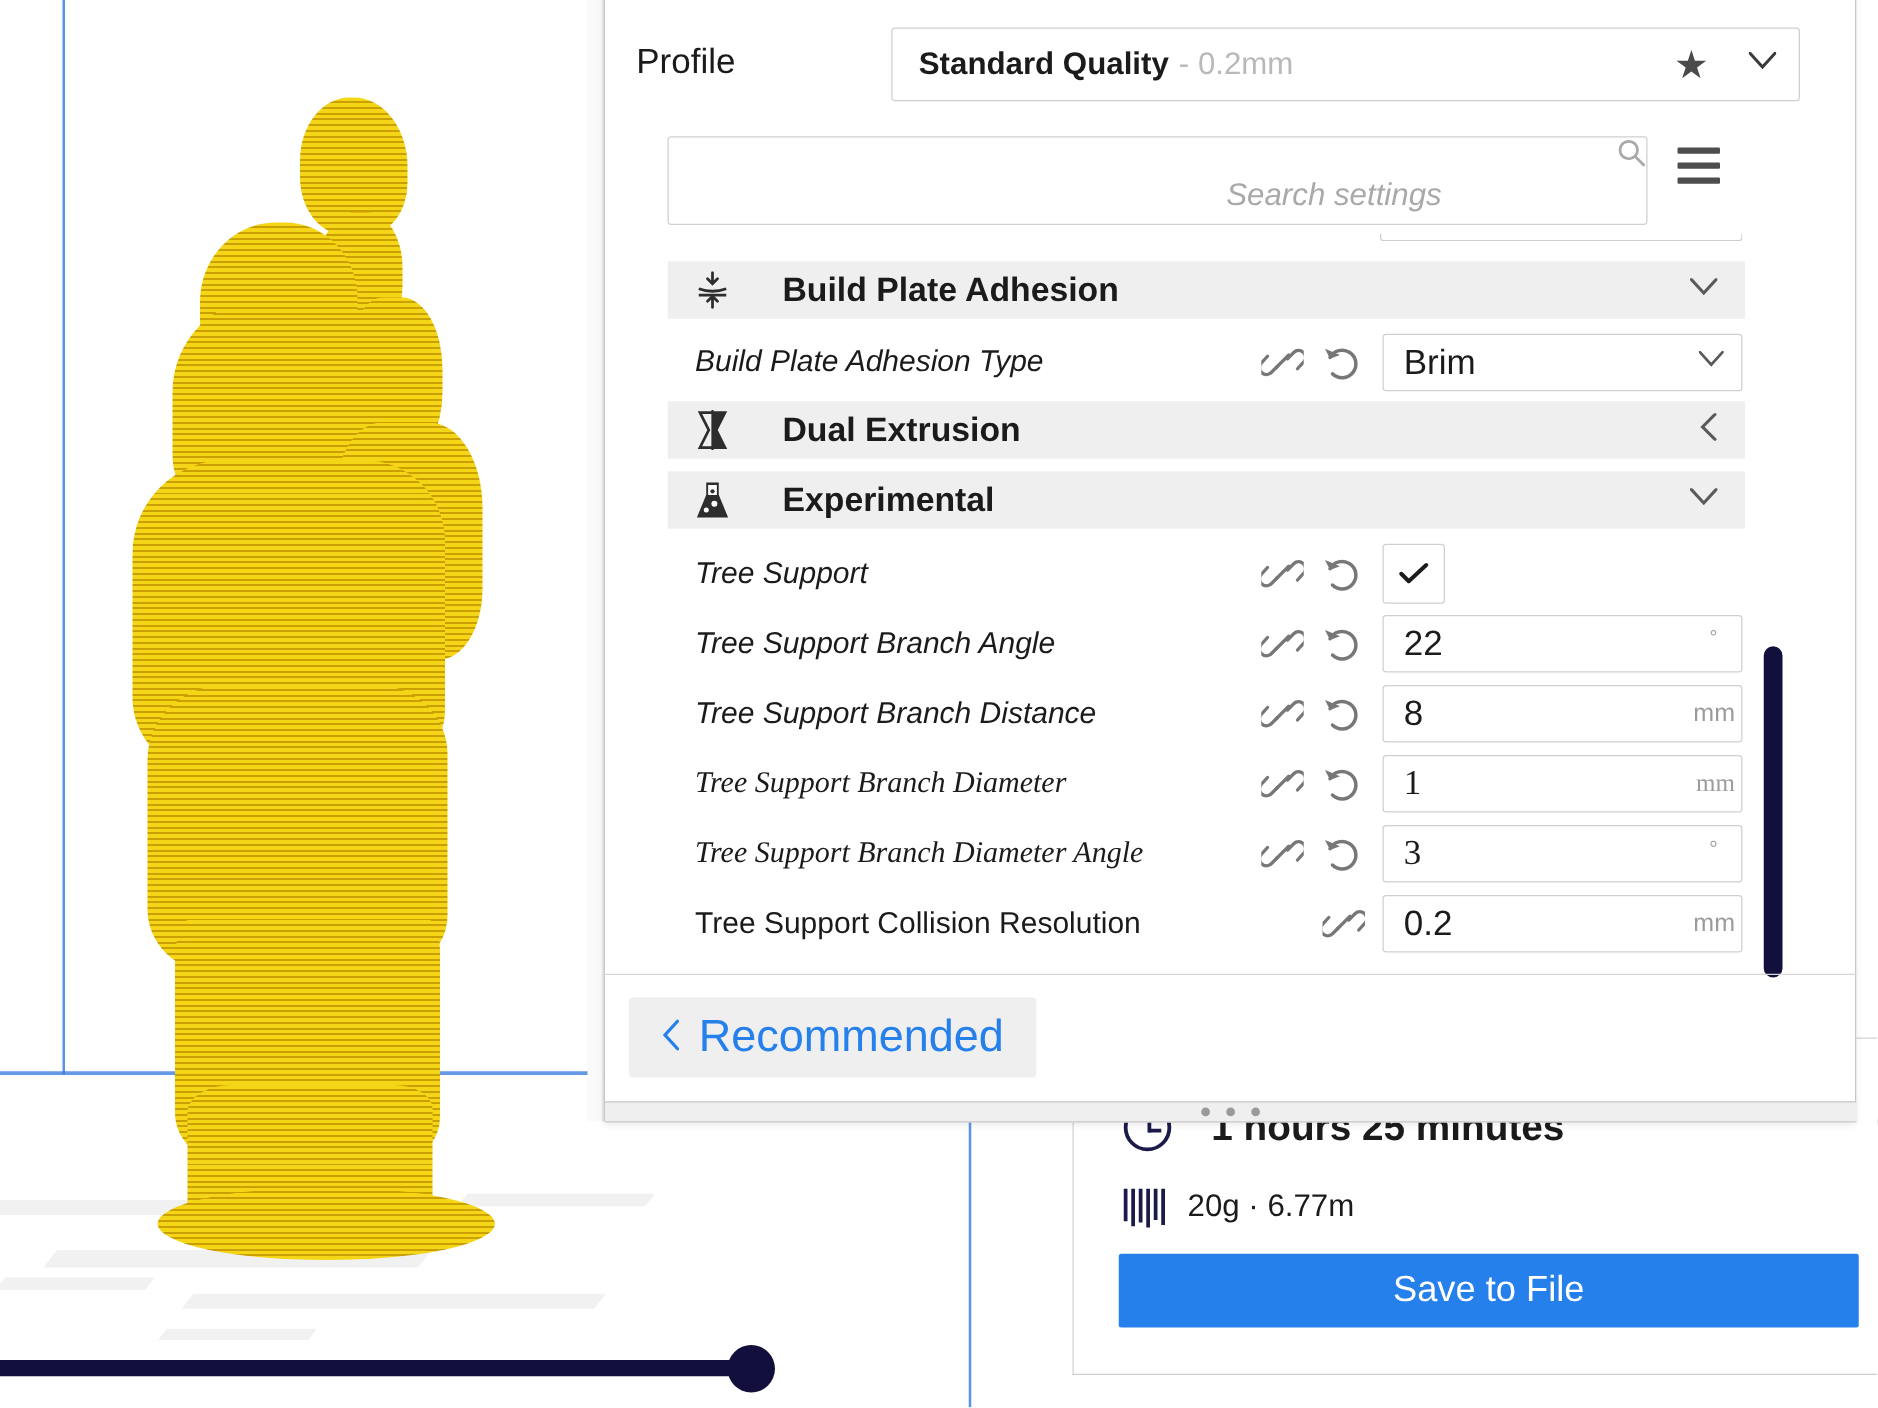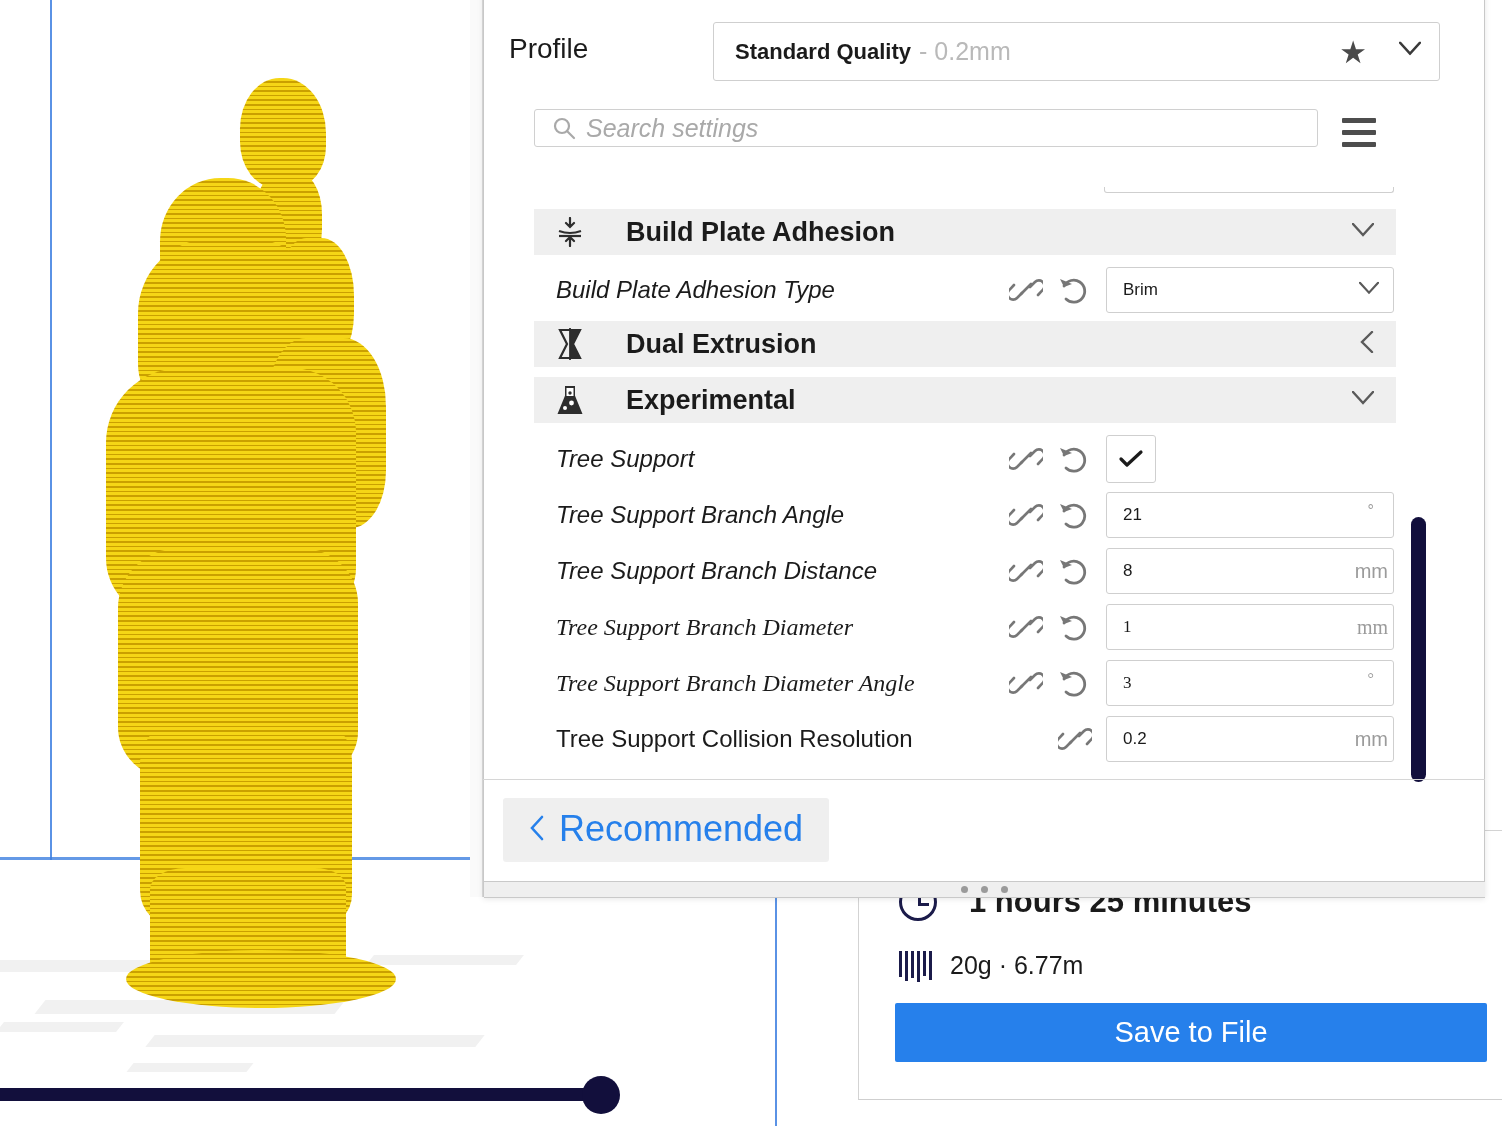--- a/index.html
+++ b/index.html
@@ -107,37 +107,37 @@
     position: absolute; left: 0; top: 10px; width: 100%; height: 92px;
   }
   #profile-label {
     position: absolute; left: 25px; top: 33px; font-size: 28px; color: #1b1b1b;
   }
   #profile-select {
     position: absolute; left: 229px; top: 22px; width: 727px; height: 59px;
     border: 1px solid #cfcfcf; border-radius: 3px; background: #ffffff;
     display: flex; align-items: center; cursor: pointer;
   }
-  #profile-name { margin-left: 21px; font-size: 22px; font-weight: bold; color: #1b1b1b; }
+  #profile-name { margin-left: 21px; font-size: 25px; font-weight: bold; color: #1b1b1b; }
   #profile-sub  { margin-left: 8px; font-size: 25px; color: #b9b9b9; }
   #profile-star {
     position: absolute; right: 72px; top: 50%; transform: translateY(-50%);
     font-size: 31px; color: #4a4a4a; line-height: 1;
   }
   #profile-caret {
     position: absolute; right: 20px; top: 50%; transform: translateY(-52%);
     width: 20px; height: 20px;
   }
   .caret-svg { display: block; }
 
   
   #search-box {
-    position: absolute; left: 50px; top: 119px; width: 784px; height: 38px;
+    position: absolute; left: 50px; top: 119px; width: 784px; height: 71px;
     border: 1px solid #d0d0d0; border-radius: 3px; background: #ffffff;
-    display: flex; align-items: center;
+    display: flex; align-items: flex-end; flex-direction: column;
   }
   #search-icon { margin-left: 17px; width: 24px; height: 24px; flex: none; }
   #search-input {
     flex: 1; border: none; outline: none; margin-left: 10px; margin-right: 10px;
     font-family: "Liberation Sans", sans-serif; font-size: 25px;
     font-style: italic; color: #4a4a4a; background: transparent;
   }
   #search-input::placeholder { color: #a9a9a9; font-style: italic; }
   #menu-icon {
     position: absolute; left: 858px; top: 128px; width: 34px; height: 36px; cursor: pointer;
@@ -177,21 +177,21 @@
   .icon-revert {
     position: absolute; left: 524px; top: 50%; transform: translateY(-50%);
     width: 33px; height: 30px;
   }
   .srow-field {
     position: absolute; left: 572px; top: 50%; transform: translateY(-50%);
     width: 288px; height: 46px; border: 1px solid #cfcfcf; border-radius: 3px;
     background: #ffffff; display: flex; align-items: center; cursor: text;
   }
   .srow-field .val {
-    margin-left: 16px; font-size: 17px; color: #1b1b1b;
+    margin-left: 16px; font-size: 28px; color: #1b1b1b;
   }
   .srow-field .unit {
     position: absolute; right: 5px; font-size: 20px; color: #9b9b9b;
   }
   .srow-field .unit.deg { right: 19px; font-size: 16px; top: 9px; }
   .srow-field.dropdown .dd-caret { position: absolute; right: 14px; top: 50%; transform: translateY(-52%); }
   .srow-check {
     position: absolute; left: 572px; top: 50%; transform: translateY(-50%);
     width: 50px; height: 48px; border: 1px solid #cfcfcf; border-radius: 3px;
     background: #ffffff; display: flex; align-items: center; justify-content: center;
@@ -434,21 +434,21 @@
             <path d="M12 19 L22 9" fill="none" stroke="#777" stroke-width="2.6" stroke-linecap="round"></path>
           </svg>
         </span>
         <span class="icon-revert">
           <svg width="33" height="30" viewBox="0 0 33 30">
             <path d="M6 11 a11 11 0 1 1 2 13" fill="none" stroke="#777" stroke-width="2.8" stroke-linecap="round"></path>
             <path d="M2 4 L6 12 L14 9 Z" fill="#777"></path>
           </svg>
         </span>
         <span class="srow-field">
-          <span class="val">21</span>
+          <span class="val">22</span>
           <span class="unit deg">°</span>
         </span>
       </div>
 
       <div class="srow" style="top:356px;">
         <span class="srow-label">Tree Support Branch Distance</span>
         <span class="icon-link">
           <svg width="34" height="30" viewBox="0 0 34 30">
             <path d="M13 18 L8 23 a5.5 5.5 0 0 1-7.8-7.8 L5 10" fill="none" stroke="#777" stroke-width="2.6" stroke-linecap="round"></path>
             <path d="M21 12 L26 7 a5.5 5.5 0 0 1 7.8 7.8 L29 20" fill="none" stroke="#777" stroke-width="2.6" stroke-linecap="round"></path>

